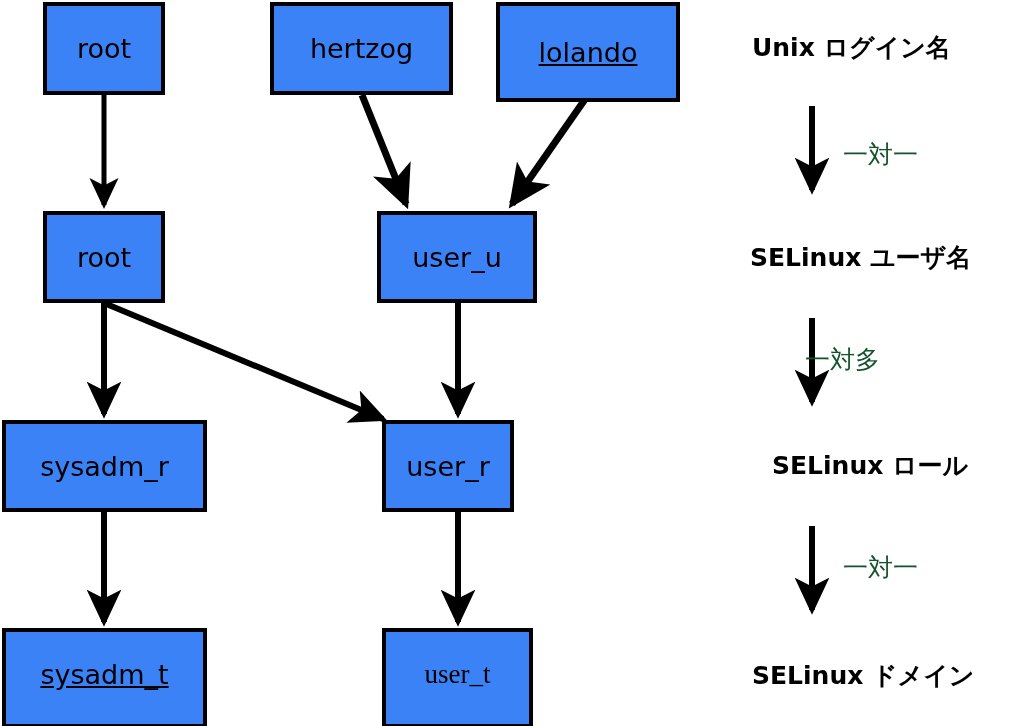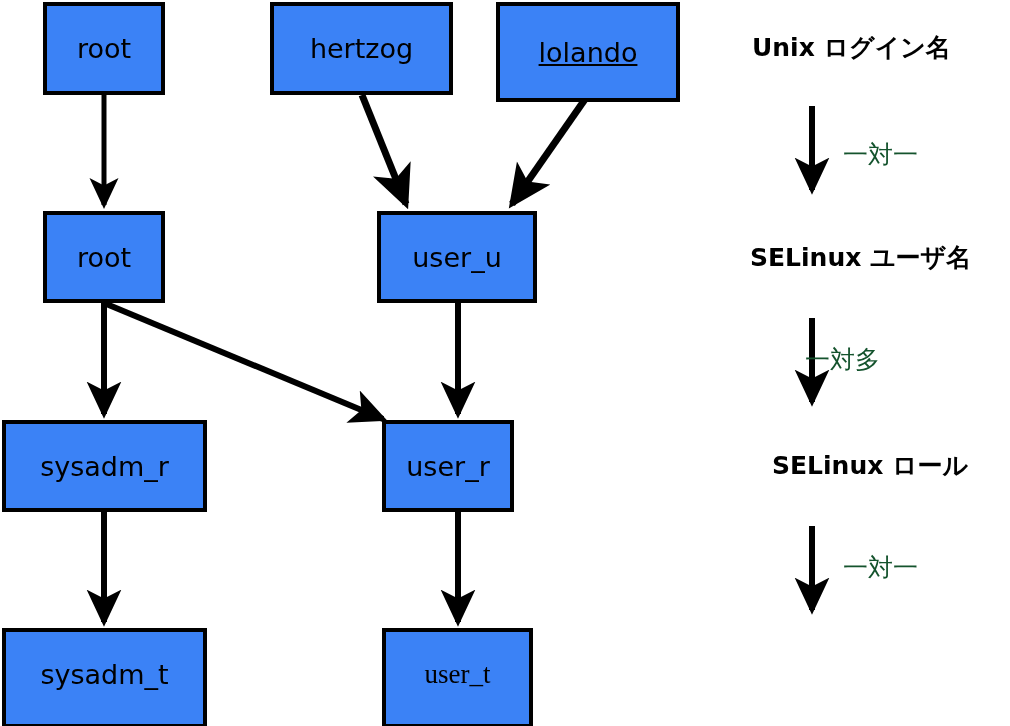--- a/index.html
+++ b/index.html
@@ -117,33 +117,34 @@
 
   <div class="node-box" style="left:2px; top:420px; width:205px; height:92px;">
     <span class="node-label">sysadm_r</span>
   </div>
 
   <div class="node-box" style="left:382px; top:420px; width:132px; height:92px;">
     <span class="node-label">user_r</span>
   </div>
 
   <div class="node-box" style="left:2px; top:628px; width:205px; height:100px;">
-    <span class="node-label" style="position:relative; top:-4px;">sysadm_t</span>
+    <span class="node-label" style="position:relative; top:-4px;text-decoration:underline;">sysadm_t</span>
   </div>
 
   <div class="node-box" style="left:382px; top:628px; width:151px; height:100px;">
     <span class="node-label" style="position:relative; top:-4px;font-family:Liberation Serif, serif;">user_t</span>
   </div>
 
   <div class="legend-title" style="left:752px; top:35px;">Unix ログイン名</div>
 
   <div class="legend-title" style="left:750px; top:245px;">SELinux ユーザ名</div>
 
   <div class="legend-title" style="left:752px; top:453px;margin-left:20px;">SELinux ロール</div>
 
+  <div class="legend-title" style="left:752px; top:663px;">SELinux ドメイン</div>
 
   <div class="legend-edge-label" style="left:843px; top:142px;">一対一</div>
 
   <div class="legend-edge-label" style="left:805px; top:347px;">一対多</div>
 
   <div class="legend-edge-label" style="left:843px; top:555px;">一対一</div>
 
 </div>
 
 </body></html>

